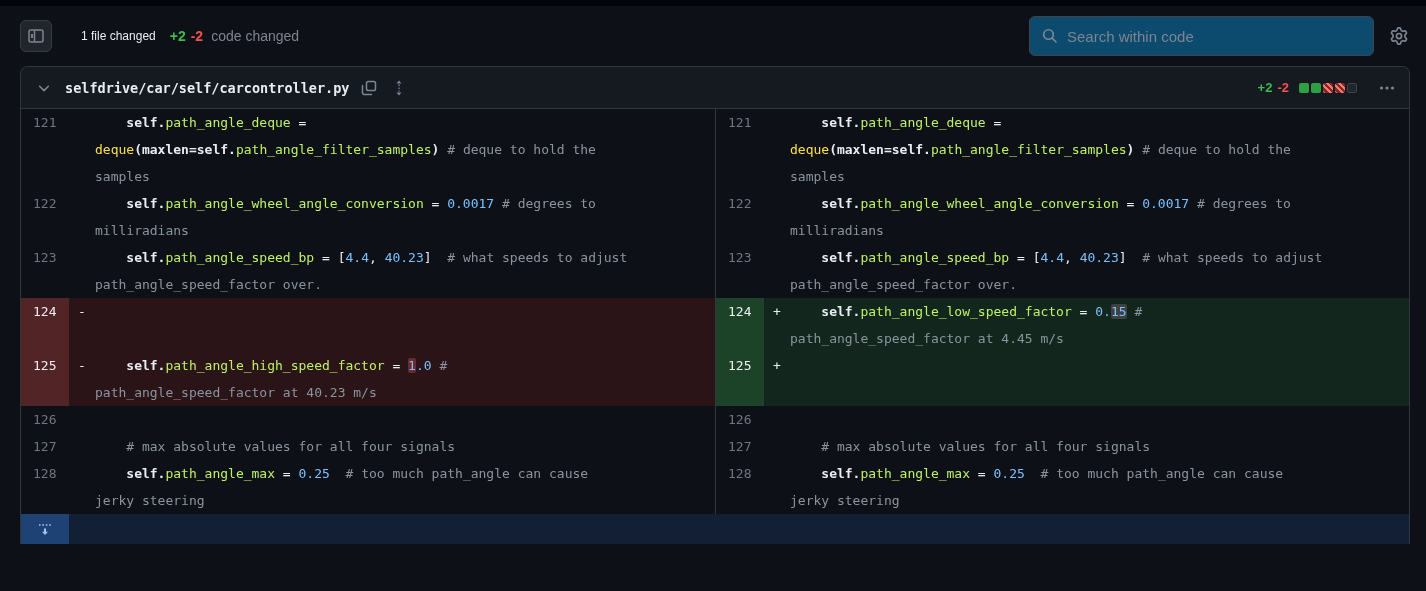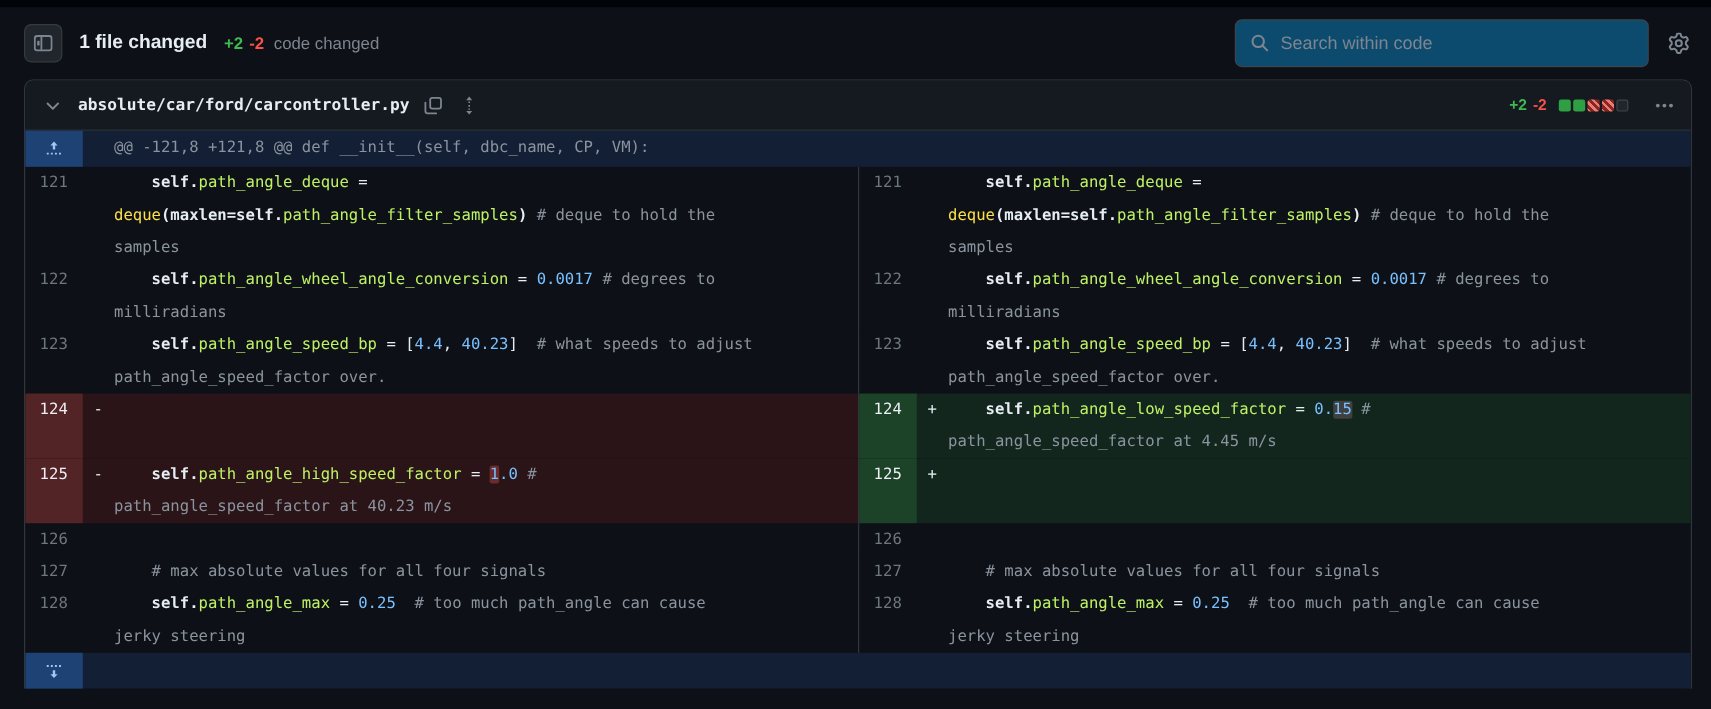--- a/index.html
+++ b/index.html
@@ -5,21 +5,21 @@
   * { margin:0; padding:0; box-sizing:border-box; }
   html,body { width:1426px; height:591px; overflow:hidden; background:#0d1117;
               font-family:"Liberation Sans", sans-serif; color:#e6edf3; }
   .topstrip { height:6px; background:#010409; }
 
   
   .page-header { height:60px; display:flex; align-items:center; padding:0 16px 0 20px; }
   .panel-toggle { width:32px; height:32px; border:1px solid #363b42; border-radius:6px;
                   background:#21262d; display:flex; align-items:center; justify-content:center;
                   cursor:pointer; }
-  .hdr-title { font-size:16px; font-weight:700; margin-left:14px; }
+  .hdr-title { font-size:12px; font-weight:400; margin-left:29px; }
   .hdr-adds { color:#3fb950; font-weight:700; font-size:14px; margin-left:14px; }
   .hdr-dels { color:#f85149; font-weight:700; font-size:14px; margin-left:5px; }
   .hdr-lines { color:#7d8590; font-size:14px; margin-left:8px; }
   .hdr-right { margin-left:auto; display:flex; align-items:center; gap:14px; }
   .search-box { width:345px; height:40px; border:1px solid #3d444d; border-radius:6px;
                 background:#0c4a6e; display:flex; align-items:center; padding:0 12px; }
   .search-box input { flex:1; background:transparent; border:none; outline:none;
                       color:#e6edf3; font-size:15px; margin-left:9px;
                       font-family:"Liberation Sans", sans-serif; }
   .search-box input::placeholder { color:#7d8590; }
@@ -119,21 +119,21 @@
 
 <div class="diff-panel">
   <div class="file-header">
     <button class="chev-btn">
       <span>
         <svg width="14" height="14" viewBox="0 0 16 16">
             <path d="M3 6l5 5 5-5" fill="none" stroke="#7d8590" stroke-width="1.8" stroke-linecap="round" stroke-linejoin="round"></path>
           </svg>
       </span>
     </button>
-    <span class="file-path">absolute/car/ford/carcontroller.py</span>
+    <span class="file-path">selfdrive/car/self/carcontroller.py</span>
     <button class="icon-btn" style="margin-right:14px;">
       <span>
         <svg width="16" height="16" viewBox="0 0 16 16">
             <rect x="5.5" y="1.5" width="9" height="9" rx="1.8" fill="none" stroke="#7d8590" stroke-width="1.5"></rect>
             <path d="M10.5 14.5h-7a2 2 0 0 1-2-2v-7" fill="none" stroke="#7d8590" stroke-width="1.5" stroke-linecap="round"></path>
           </svg>
       </span>
     </button>
     <button class="icon-btn">
       <span>
@@ -159,31 +159,20 @@
           <svg width="16" height="16" viewBox="0 0 16 16" fill="#7d8590">
               <circle cx="2.5" cy="8" r="1.6"></circle>
               <circle cx="8" cy="8" r="1.6"></circle>
               <circle cx="13.5" cy="8" r="1.6"></circle>
             </svg>
         </span>
       </button>
     </div>
   </div>
 
-  <div class="hunk-row">
-    <button class="expand-btn">
-      <span>
-        <svg width="16" height="16" viewBox="0 0 16 16">
-            <path d="M8 2l3 3.2H9v3.3H7V5.2H5z" fill="#9cc7ff"></path>
-            <line x1="2" y1="12" x2="14" y2="12" stroke="#9cc7ff" stroke-width="1.6" stroke-dasharray="1.6 1.8"></line>
-          </svg>
-      </span>
-    </button>
-    <div class="hunk-text">@@ -121,8 +121,8 @@ def __init__(self, dbc_name, CP, VM):</div>
-  </div>
 
   <div id="diff-grid">
       <div class="drow">
         <div class="half left ctx">
           <div class="num">121</div>
           <div class="marker"></div>
           <div class="code"><span class="sp">    </span><span class="sb">self.</span><span class="sa">path_angle_deque</span><span class="sp"> = </span><span class="sf">deque</span><span class="sb">(maxlen=</span><span class="sb">self.</span><span class="sa">path_angle_filter_samples</span><span class="sb">)</span><span class="sc"> # deque to hold the samples</span></div>
         </div>
         <div class="half right ctx">
           <div class="num">121</div>

